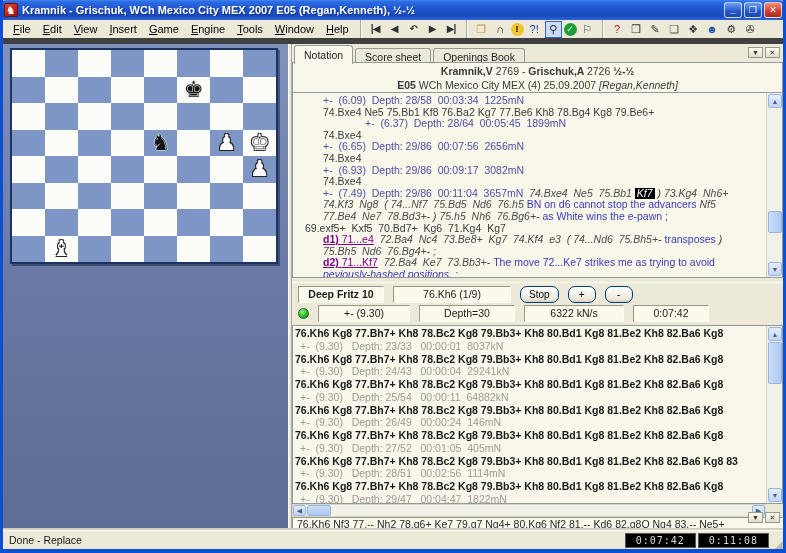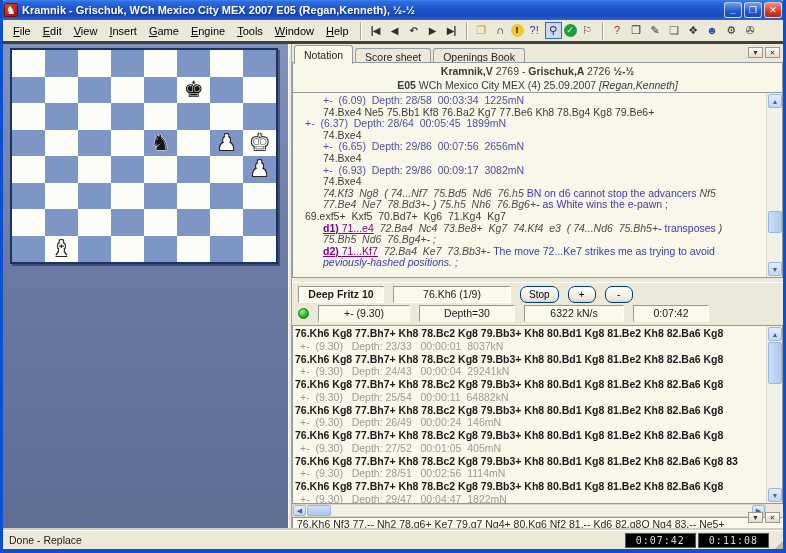--- a/index.html
+++ b/index.html
@@ -16,21 +16,21 @@
     display:flex; align-items:center; justify-content:center; }
   .title-text { color:#fff; font-weight:bold; font-size:11px; text-shadow:1px 1px 1px #11307E;
     flex:1; white-space:nowrap; overflow:hidden; }
   .winbtns { display:flex; gap:2px; }
   .wb { width:18px; height:16px; border-radius:3px; border:1px solid rgba(255,255,255,.7);
     color:#fff; font-size:9px; display:flex; align-items:center; justify-content:center;
     background:linear-gradient(180deg,#6EA0F4,#2458C8 60%,#1B46A8); font-weight:bold; }
   .wb.close { background:linear-gradient(180deg,#F09179,#D44532 55%,#A62A18); }
   
   .menubar { position:absolute; left:0; top:20px; width:780px; height:24px; background:#ECE9D8;
-    border-bottom:3px solid #404040; display:flex; align-items:center; font-size:11px; padding-left:4px; }
+    border-bottom:6px solid #404040; display:flex; align-items:center; font-size:11px; padding-left:4px; }
   .menu-item { padding:3px 6px; color:#000; }
   .tsep { width:1px; height:18px; background:#ACA899; box-shadow:1px 0 0 #FFFFFF; margin:0 5px; }
   .tbgroup { display:flex; align-items:center; }
   .tbi { min-width:17px; height:17px; display:inline-flex; align-items:center; justify-content:center;
     font-size:11px; margin:0 1px; border:1px solid transparent; line-height:1; }
   .tbi.pressed { border:1px solid #316AC5; background:#CBDAF5; }
   .tbi.round { min-width:13px; width:13px; height:13px; border-radius:50%; font-size:9px; font-weight:bold; }
   .navg { font-size:10px; letter-spacing:-1px; color:#303030; font-weight:bold; }
   
   .main { position:absolute; left:0; top:44px; width:780px; height:486px; background:#ECE9D8; }
@@ -269,26 +269,27 @@
           <span class="pbtn">✕</span>
         </span>
         <div class="game-header">
           <div id="gh1" class="gh-line"><span style="font-weight: bold;">Kramnik,V </span><span>2769 - </span><span style="font-weight: bold;">Grischuk,A </span><span>2726  </span><span style="font-weight: bold;">½-½</span></div>
           <div id="gh2" class="gh-line"><span style="font-weight: bold;">E05 </span><span>WCh Mexico City MEX (4) 25.09.2007 </span><span style="font-style: italic;">[Regan,Kenneth]</span></div>
         </div>
         <div class="ntext-wrap">
           <div id="ntext">
               <div class="nline" style="padding-left: 30px;"><span class="s-ev">+-  (6.09)  Depth: 28/58  00:03:34  1225mN</span></div>
               <div class="nline" style="padding-left: 30px;"><span class="s-mv">74.Bxe4 Ne5 75.Bb1 Kf8 76.Ba2 Kg7 77.Be6 Kh8 78.Bg4 Kg8 79.Be6+</span></div>
-              <div class="nline" style="padding-left: 12px;"><span class="s-ev">+-  (6.37)  Depth: 28/64  00:05:45  1899mN</span></div>
+              <div class="nline" style="padding-left: 32px; margin-left: 40px;"><span class="s-ev">+-  (6.37)  Depth: 28/64  00:05:45  1899mN</span></div>
               <div class="nline" style="padding-left: 30px;"><span class="s-mv">74.Bxe4</span></div>
               <div class="nline" style="padding-left: 30px;"><span class="s-ev">+-  (6.65)  Depth: 29/86  00:07:56  2656mN</span></div>
               <div class="nline" style="padding-left: 30px;"><span class="s-mv">74.Bxe4</span></div>
               <div class="nline" style="padding-left: 30px;"><span class="s-ev">+-  (6.93)  Depth: 29/86  00:09:17  3082mN</span></div>
               <div class="nline" style="padding-left: 30px;"><span class="s-mv">74.Bxe4</span></div>
+              <div class="nline" style="padding-left: 30px;"><span class="s-ev">+-  (7.49)  Depth: 29/86  00:11:04  3657mN  </span><span class="s-it">74.Bxe4  Ne5  75.Bb1 </span><span class="s-hl">Kf7</span><span class="s-it"> ) 73.Kg4  Nh6+</span></div>
               <div class="nline" style="padding-left: 30px;"><span class="s-it">74.Kf3  Ng8  ( 74...Nf7  75.Bd5  Nd6  76.h5 </span><span class="s-cm">BN on d6 cannot stop the advancers </span><span class="s-it">Nf5</span></div>
               <div class="nline" style="padding-left: 30px;"><span class="s-it">77.Be4  Ne7  78.Bd3+- ) 75.h5  Nh6  76.Bg6+- </span><span class="s-cm">as White wins the e-pawn ;</span></div>
               <div class="nline" style="padding-left: 12px;"><span class="s-mv">69.exf5+  Kxf5  70.Bd7+  Kg6  71.Kg4  Kg7</span></div>
               <div class="nline" style="padding-left: 30px;"><span class="s-dl">d1) </span><span class="s-lk">71...e4</span><span class="s-it">  72.Ba4  Nc4  73.Be8+  Kg7  74.Kf4  e3  ( 74...Nd6  75.Bh5+- </span><span class="s-cm">transposes </span><span class="s-it">)</span></div>
               <div class="nline" style="padding-left: 30px;"><span class="s-it">75.Bh5  Nd6  76.Bg4+- ;</span></div>
               <div class="nline" style="padding-left: 30px;"><span class="s-dl">d2) </span><span class="s-lk">71...Kf7</span><span class="s-it">  72.Ba4  Ke7  73.Bb3+- </span><span class="s-cm">The move 72...Ke7 strikes me as trying to avoid</span></div>
               <div class="nline" style="padding-left: 30px; font-style: italic;"><span class="s-cm">peviously-hashed positions. ;</span></div>
             </div>
           <div class="vscroll">
             <span class="sarrow up">▲</span>

